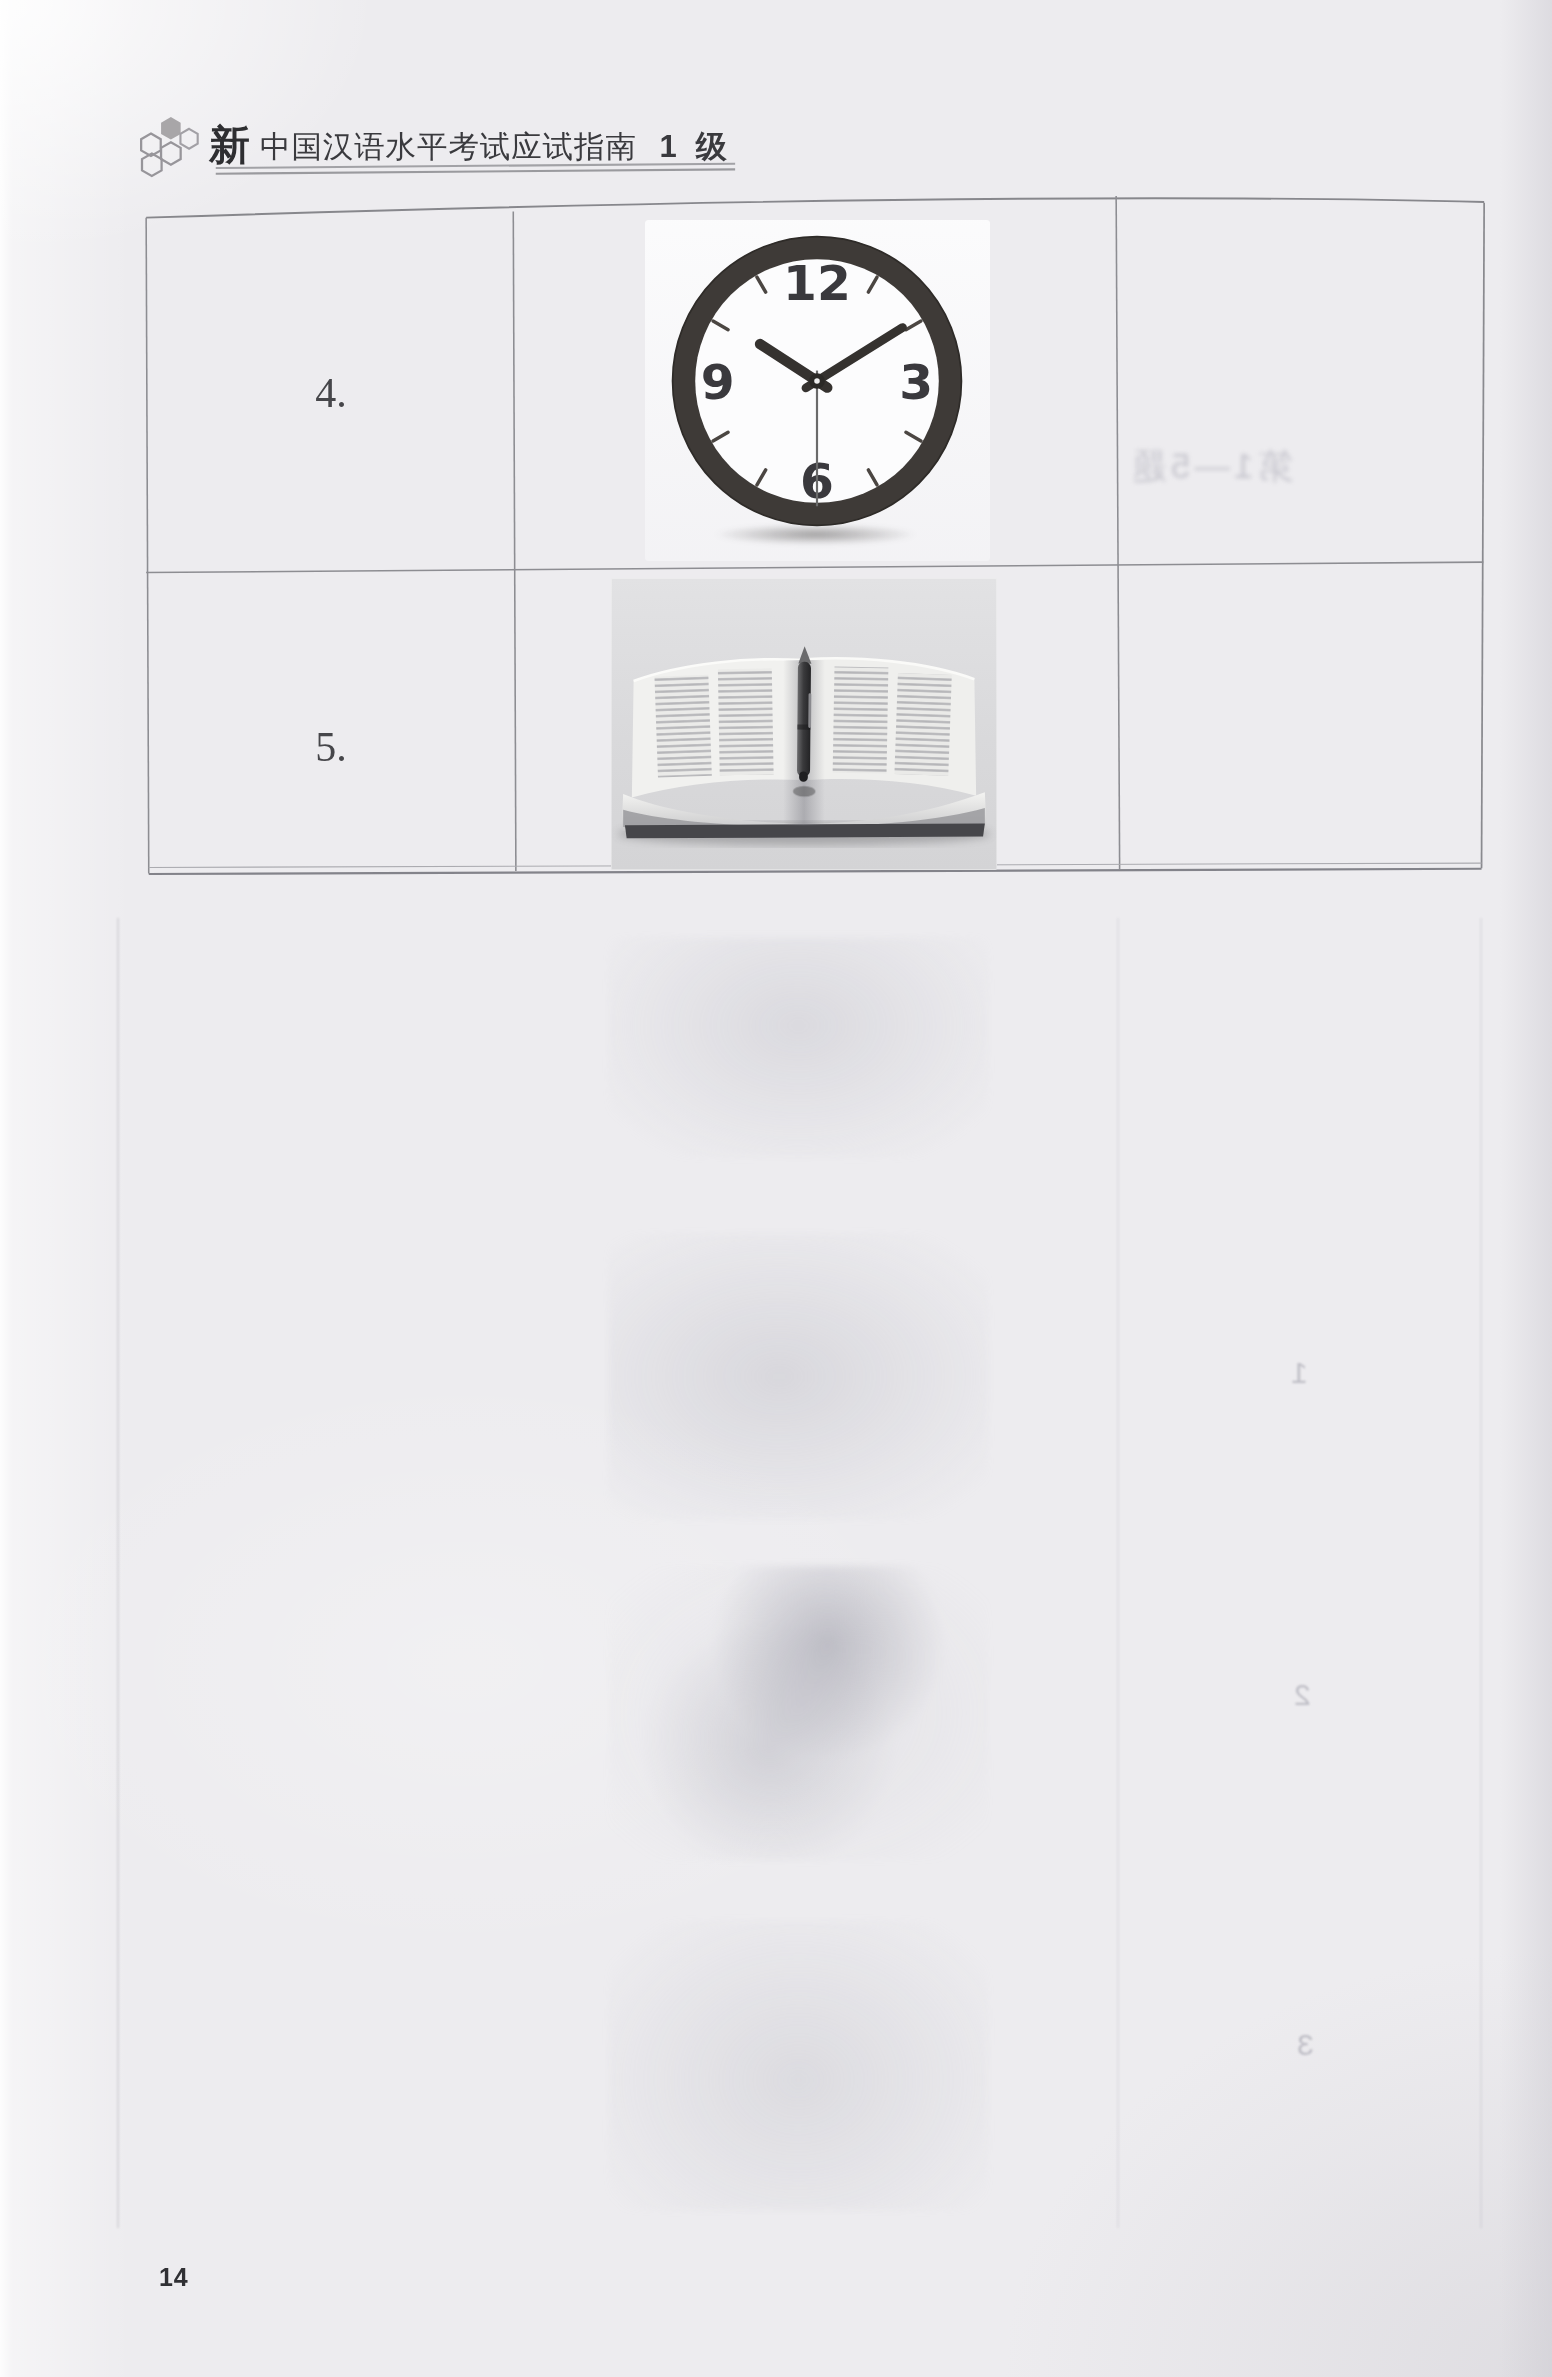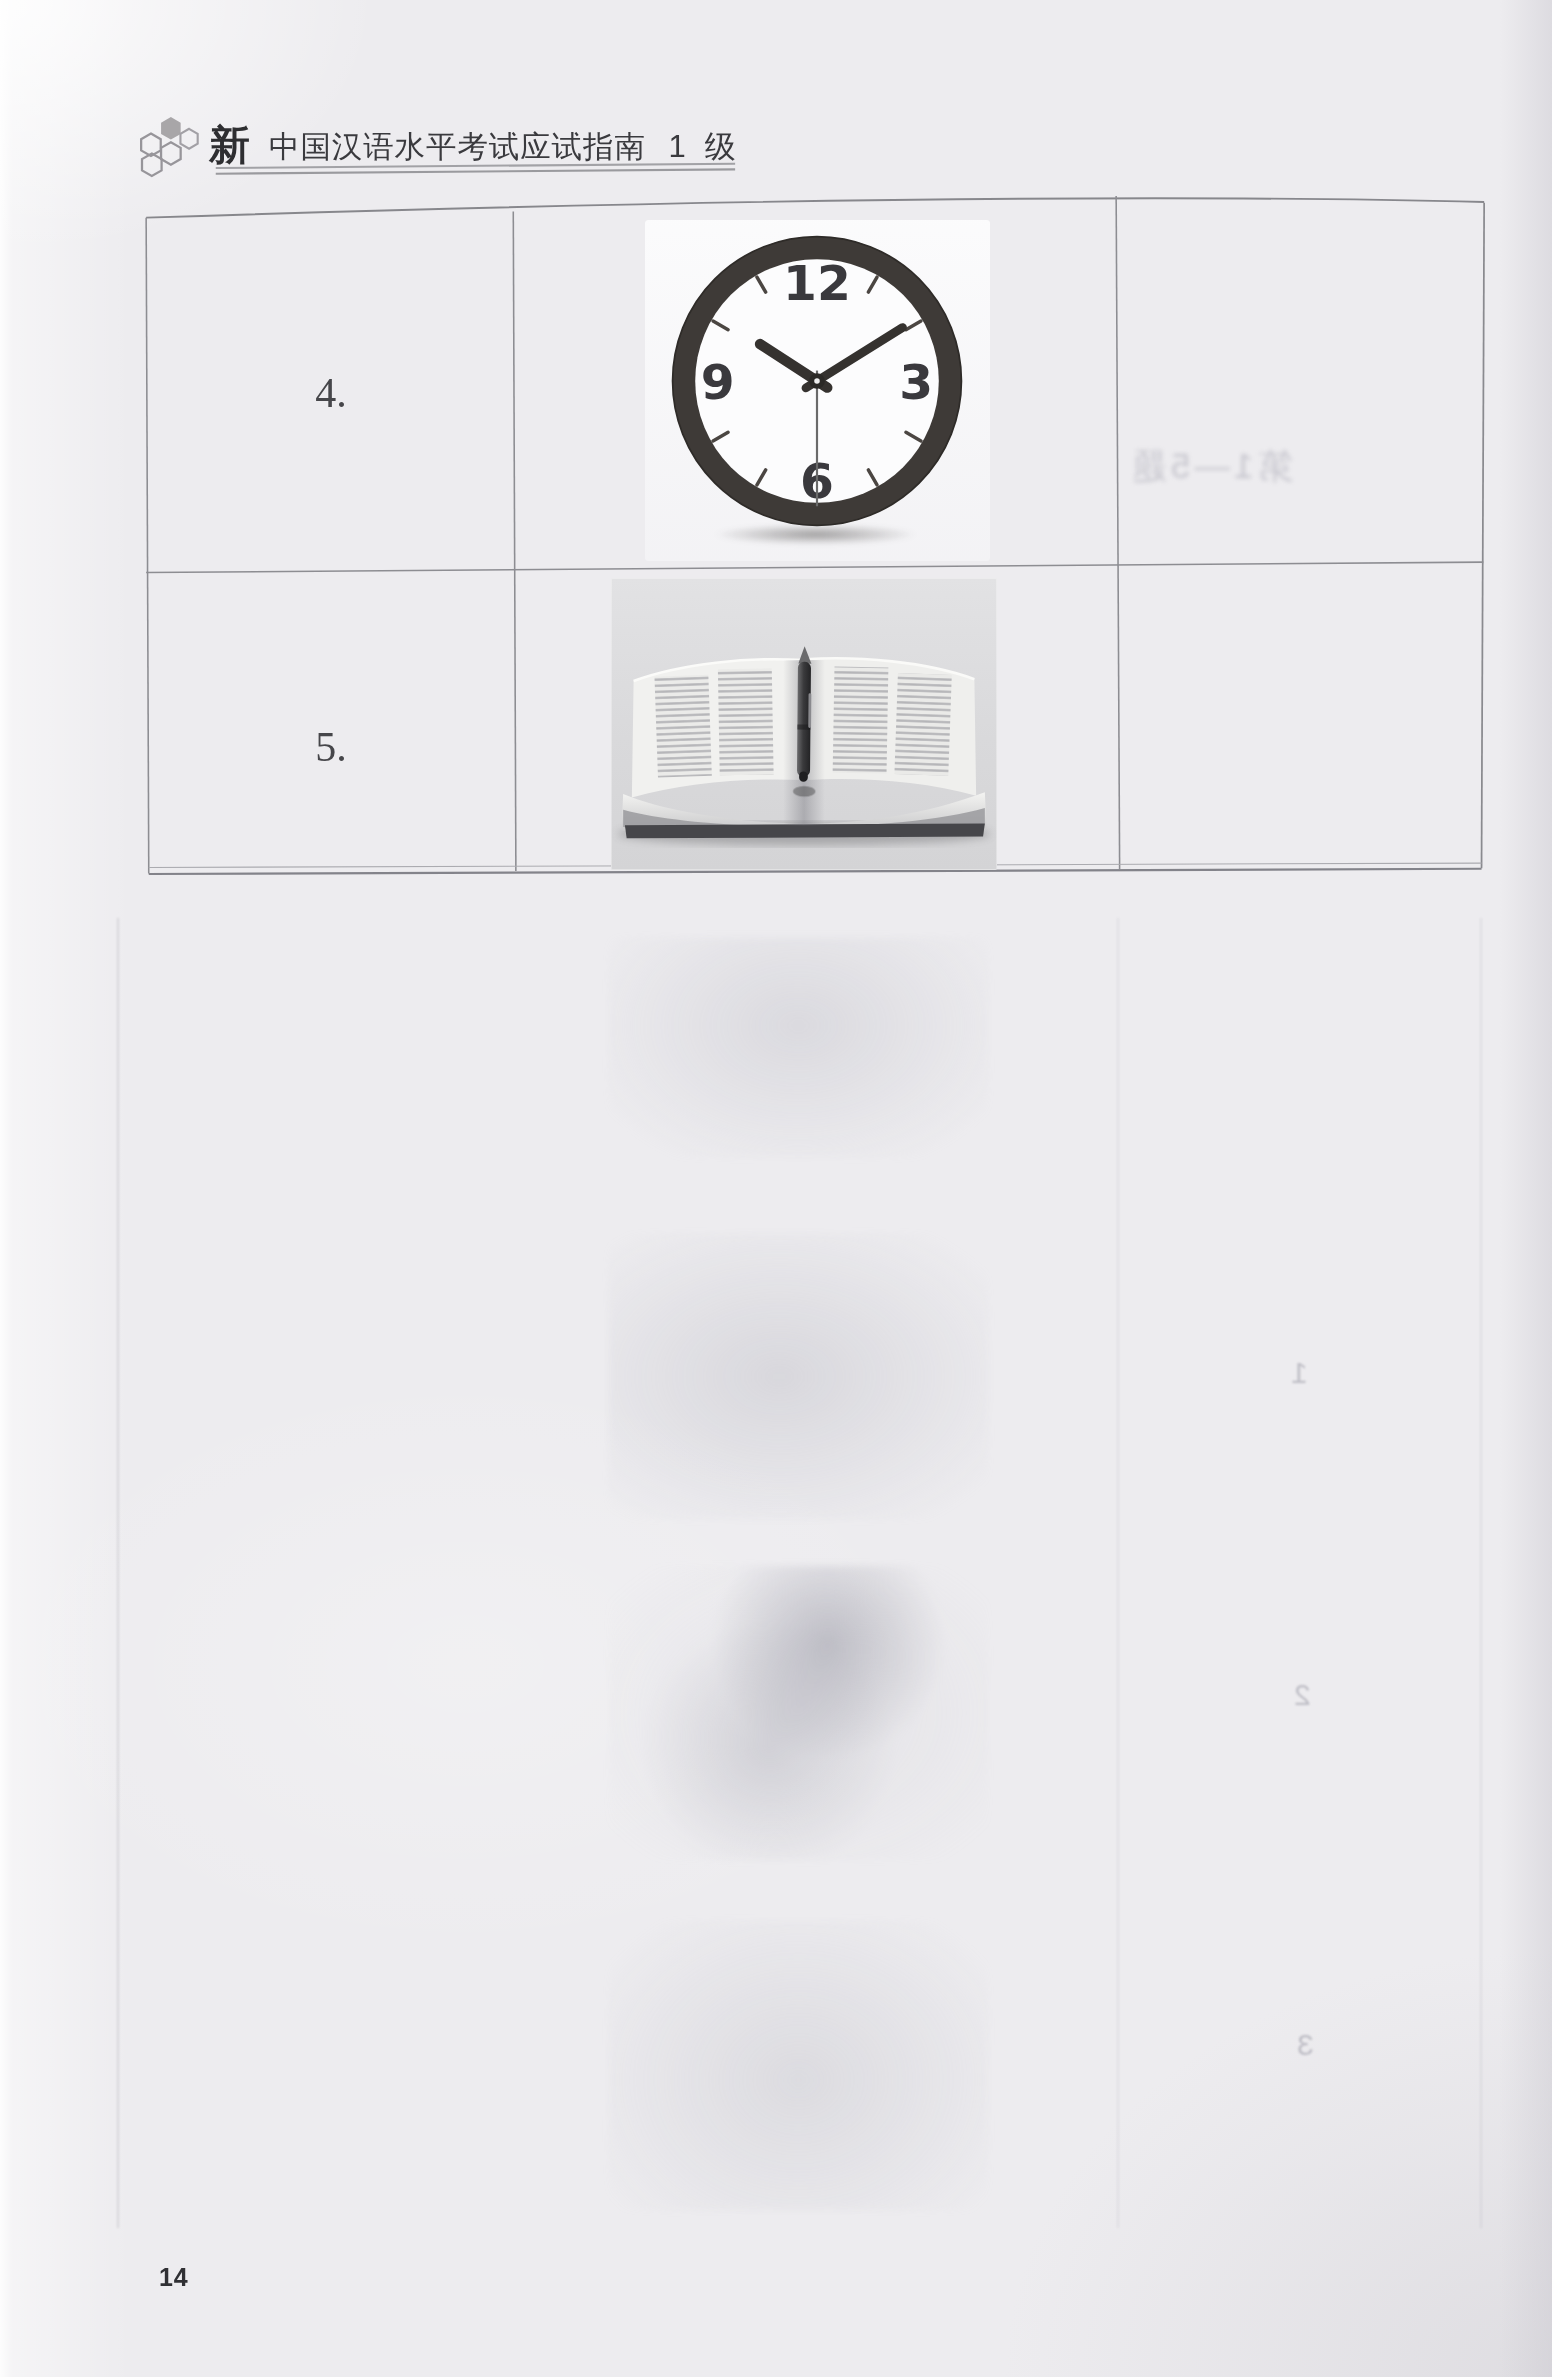--- a/index.html
+++ b/index.html
@@ -11,22 +11,22 @@
       linear-gradient(270deg, rgba(205,203,210,.5) 0px, rgba(205,203,210,0) 52px),
       radial-gradient(ellipse 783px 609px at 100% 100%, rgba(205,203,209,.45), rgba(205,203,209,0) 70%),
       radial-gradient(ellipse 696px 435px at 30% 70%, rgba(255,255,255,.22), rgba(255,255,255,0) 70%),
       #edecef;
     font-family:"Liberation Sans", sans-serif;
   }
   
   .hdr{position:absolute;left:131px;top:111px;height:70px;}
   .hdr-title{position:absolute;left:78px;top:7px;white-space:nowrap;}
   .t-prefix{font-size:41px;font-weight:700;color:#2e2e31;vertical-align:-1.7px;}
-  .t-main{font-size:30.5px;font-weight:500;color:#3a3a3e;letter-spacing:0.9px;margin-left:19px;}
-  .t-level{font-size:31px;font-weight:400;color:#3a3a3e;margin-left:22.6px;letter-spacing:5.2px;}
+  .t-main{font-size:30.5px;font-weight:500;color:#3a3a3e;letter-spacing:0.9px;margin-left:10px;}
+  .t-level{font-size:31px;font-weight:700;color:#3a3a3e;margin-left:22.6px;letter-spacing:5.2px;}
   
   .cell{position:absolute;display:flex;align-items:center;justify-content:center;}
   .q-label{font-family:"Liberation Serif", serif;font-size:42px;color:#46464a;}
   
   .clock-backdrop{position:absolute;left:131px;top:1.7px;width:345px;height:341px;border-radius:3.5px;
     background:linear-gradient(180deg, rgba(252,252,253,.95), rgba(247,247,249,.6));}
   .clock-svg{position:absolute;left:129px;top:-11.3px;}
   .clock-shadow{position:absolute;left:199px;top:306px;width:205px;height:21px;border-radius:50%;
     background:radial-gradient(ellipse at center, rgba(45,42,40,.42), rgba(45,42,40,0) 70%);filter:blur(2.6px);}
   

